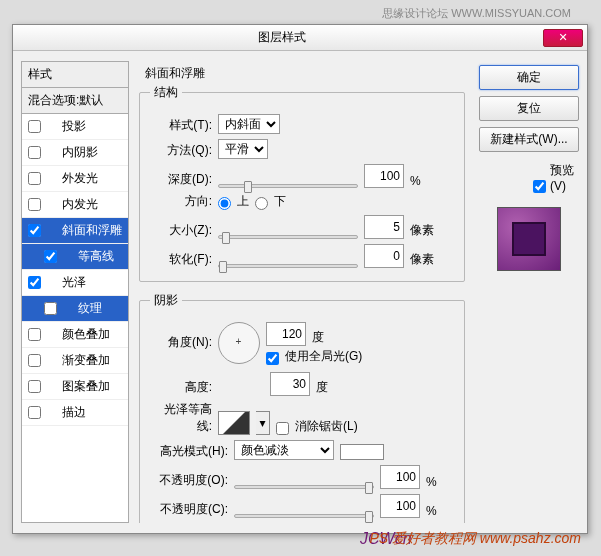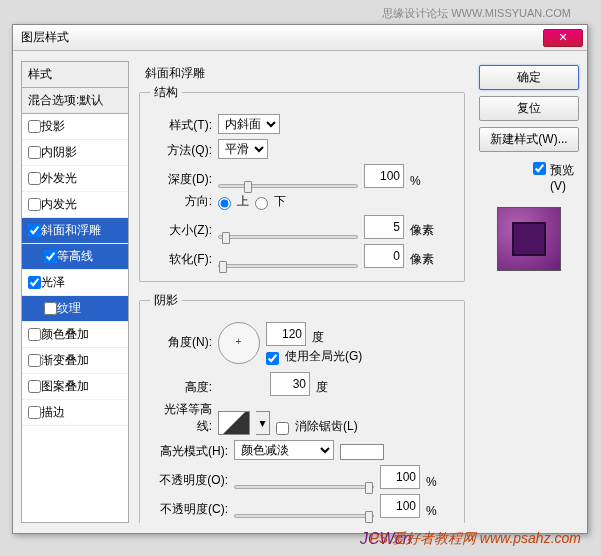--- a/index.html
+++ b/index.html
@@ -2,26 +2,26 @@
 <html><head>
 <meta charset="utf-8">
 <style>
 * { box-sizing: border-box; margin: 0; padding: 0; font-family: "Microsoft YaHei", SimSun, sans-serif; font-size: 12px; }
 body { background: #ddd; width: 601px; height: 556px; position: relative; }
 .watermark-top { position: absolute; top: 6px; right: 30px; color: #888; font-size: 11px; }
 .watermark-bottom { position: absolute; bottom: 8px; right: 20px; color: #c2410c; font-size: 14px; font-style: italic; pointer-events: none; }
 .watermark-bottom2 { position: absolute; bottom: 8px; left: 360px; color: #701a75; font-size: 16px; font-style: italic; pointer-events: none; }
 .dialog { position: absolute; top: 24px; left: 12px; width: 576px; height: 510px; background: #f0f0f0; border: 1px solid #888; box-shadow: 2px 2px 6px rgba(0,0,0,0.3); }
 .titlebar { height: 26px; background: linear-gradient(#fff,#e8e8e8); border-bottom: 1px solid #bbb; display: flex; align-items: center; padding: 0 4px; }
-.titlebar .title { flex: 1; padding-left: 4px; }
+.titlebar .title { flex: 1; padding-left: 4px; text-align: center; }
 .close-btn { width: 40px; height: 18px; background: linear-gradient(#e07,#c8193d); border: 1px solid #a01530; border-radius: 2px; color: #fff; text-align: center; line-height: 14px; font-size: 11px; cursor: pointer; }
 .body { display: flex; padding: 10px 8px; height: calc(100% - 26px); gap: 6px; }
 .sidebar { width: 108px; border: 1px solid #aaa; background: #fff; }
 .sidebar .hdr { background: #eee; padding: 4px 6px; border-bottom: 1px solid #aaa; }
-.sidebar .item { padding: 4px 6px; border-bottom: 1px solid #eee; display: flex; align-items: center; gap: 0; cursor: pointer; }
+.sidebar .item { padding: 4px 6px; border-bottom: 1px solid #eee; display: flex; align-items: center; gap: 21px; cursor: pointer; }
 .sidebar .item.sel { background: #2862c7; color: #fff; }
 .sidebar .item.sub { padding-left: 22px; }
 .sidebar input[type=checkbox] { margin: 0; }
 .main { flex: 1; padding: 4px 8px 4px 4px; overflow: hidden; }
 .section-title { margin: 0 0 2px 6px; }
 fieldset { border: 1px solid #b8b8b8; border-radius: 2px; padding: 8px 10px; margin-bottom: 10px; }
 legend { padding: 0 4px; }
 .row { display: flex; align-items: flex-end; margin: 5px 0; gap: 6px; }
 .row .lbl { width: 62px; text-align: right; }
 select { height: 20px; border: 1px solid #999; background: #fff; padding: 0 2px; }
@@ -34,21 +34,21 @@
 .angle-wheel .cross { position: absolute; left: 50%; top: 50%; transform: translate(-60%,-60%); font-size: 10px; color: #444; }
 .swatch-contour { width: 32px; height: 24px; border: 1px solid #888; background: linear-gradient(135deg,#fff 0%,#fff 48%,#333 52%,#333 100%); }
 .dropdown-arrow { width: 14px; height: 24px; border: 1px solid #888; border-left: none; background: #eee; text-align: center; line-height: 22px; }
 .color-swatch { width: 44px; height: 16px; border: 1px solid #888; }
 .white { background: #fff; }
 .black { background: #000; }
 .btn { display: inline-block; padding: 3px 4px; border: 1px solid #999; background: linear-gradient(#fdfdfd,#e6e6e6); border-radius: 2px; cursor: pointer; min-width: 78px; text-align: center; }
 .rightcol { width: 100px; display: flex; flex-direction: column; align-items: stretch; gap: 6px; padding-top: 4px; }
 .rightcol .btn { width: 100%; }
 .btn.default { border: 1px solid #3b6fcf; box-shadow: 0 0 2px #6fa0ef; }
-.preview-check { display: flex; align-items: flex-start; gap: 4px; margin: 4px 0 4px 6px; padding-left: 48px; }
+.preview-check { display: flex; align-items: flex-end; gap: 4px; margin: 4px 0 4px 6px; padding-left: 48px; }
 .preview-img { width: 64px; height: 64px; margin: 4px auto 0; background: radial-gradient(circle at 30% 30%, #b060b0, #6a1f78); border: 1px solid #555; position: relative; }
 .preview-img::after { content: ""; position: absolute; inset: 14px; background: #4b1360; border: 2px solid #2a0935; }
 </style>
 </head>
 <body>
 
 <div class="watermark-top">思缘设计论坛  WWW.MISSYUAN.COM</div>
 
 <div class="dialog">
   <div class="titlebar">

